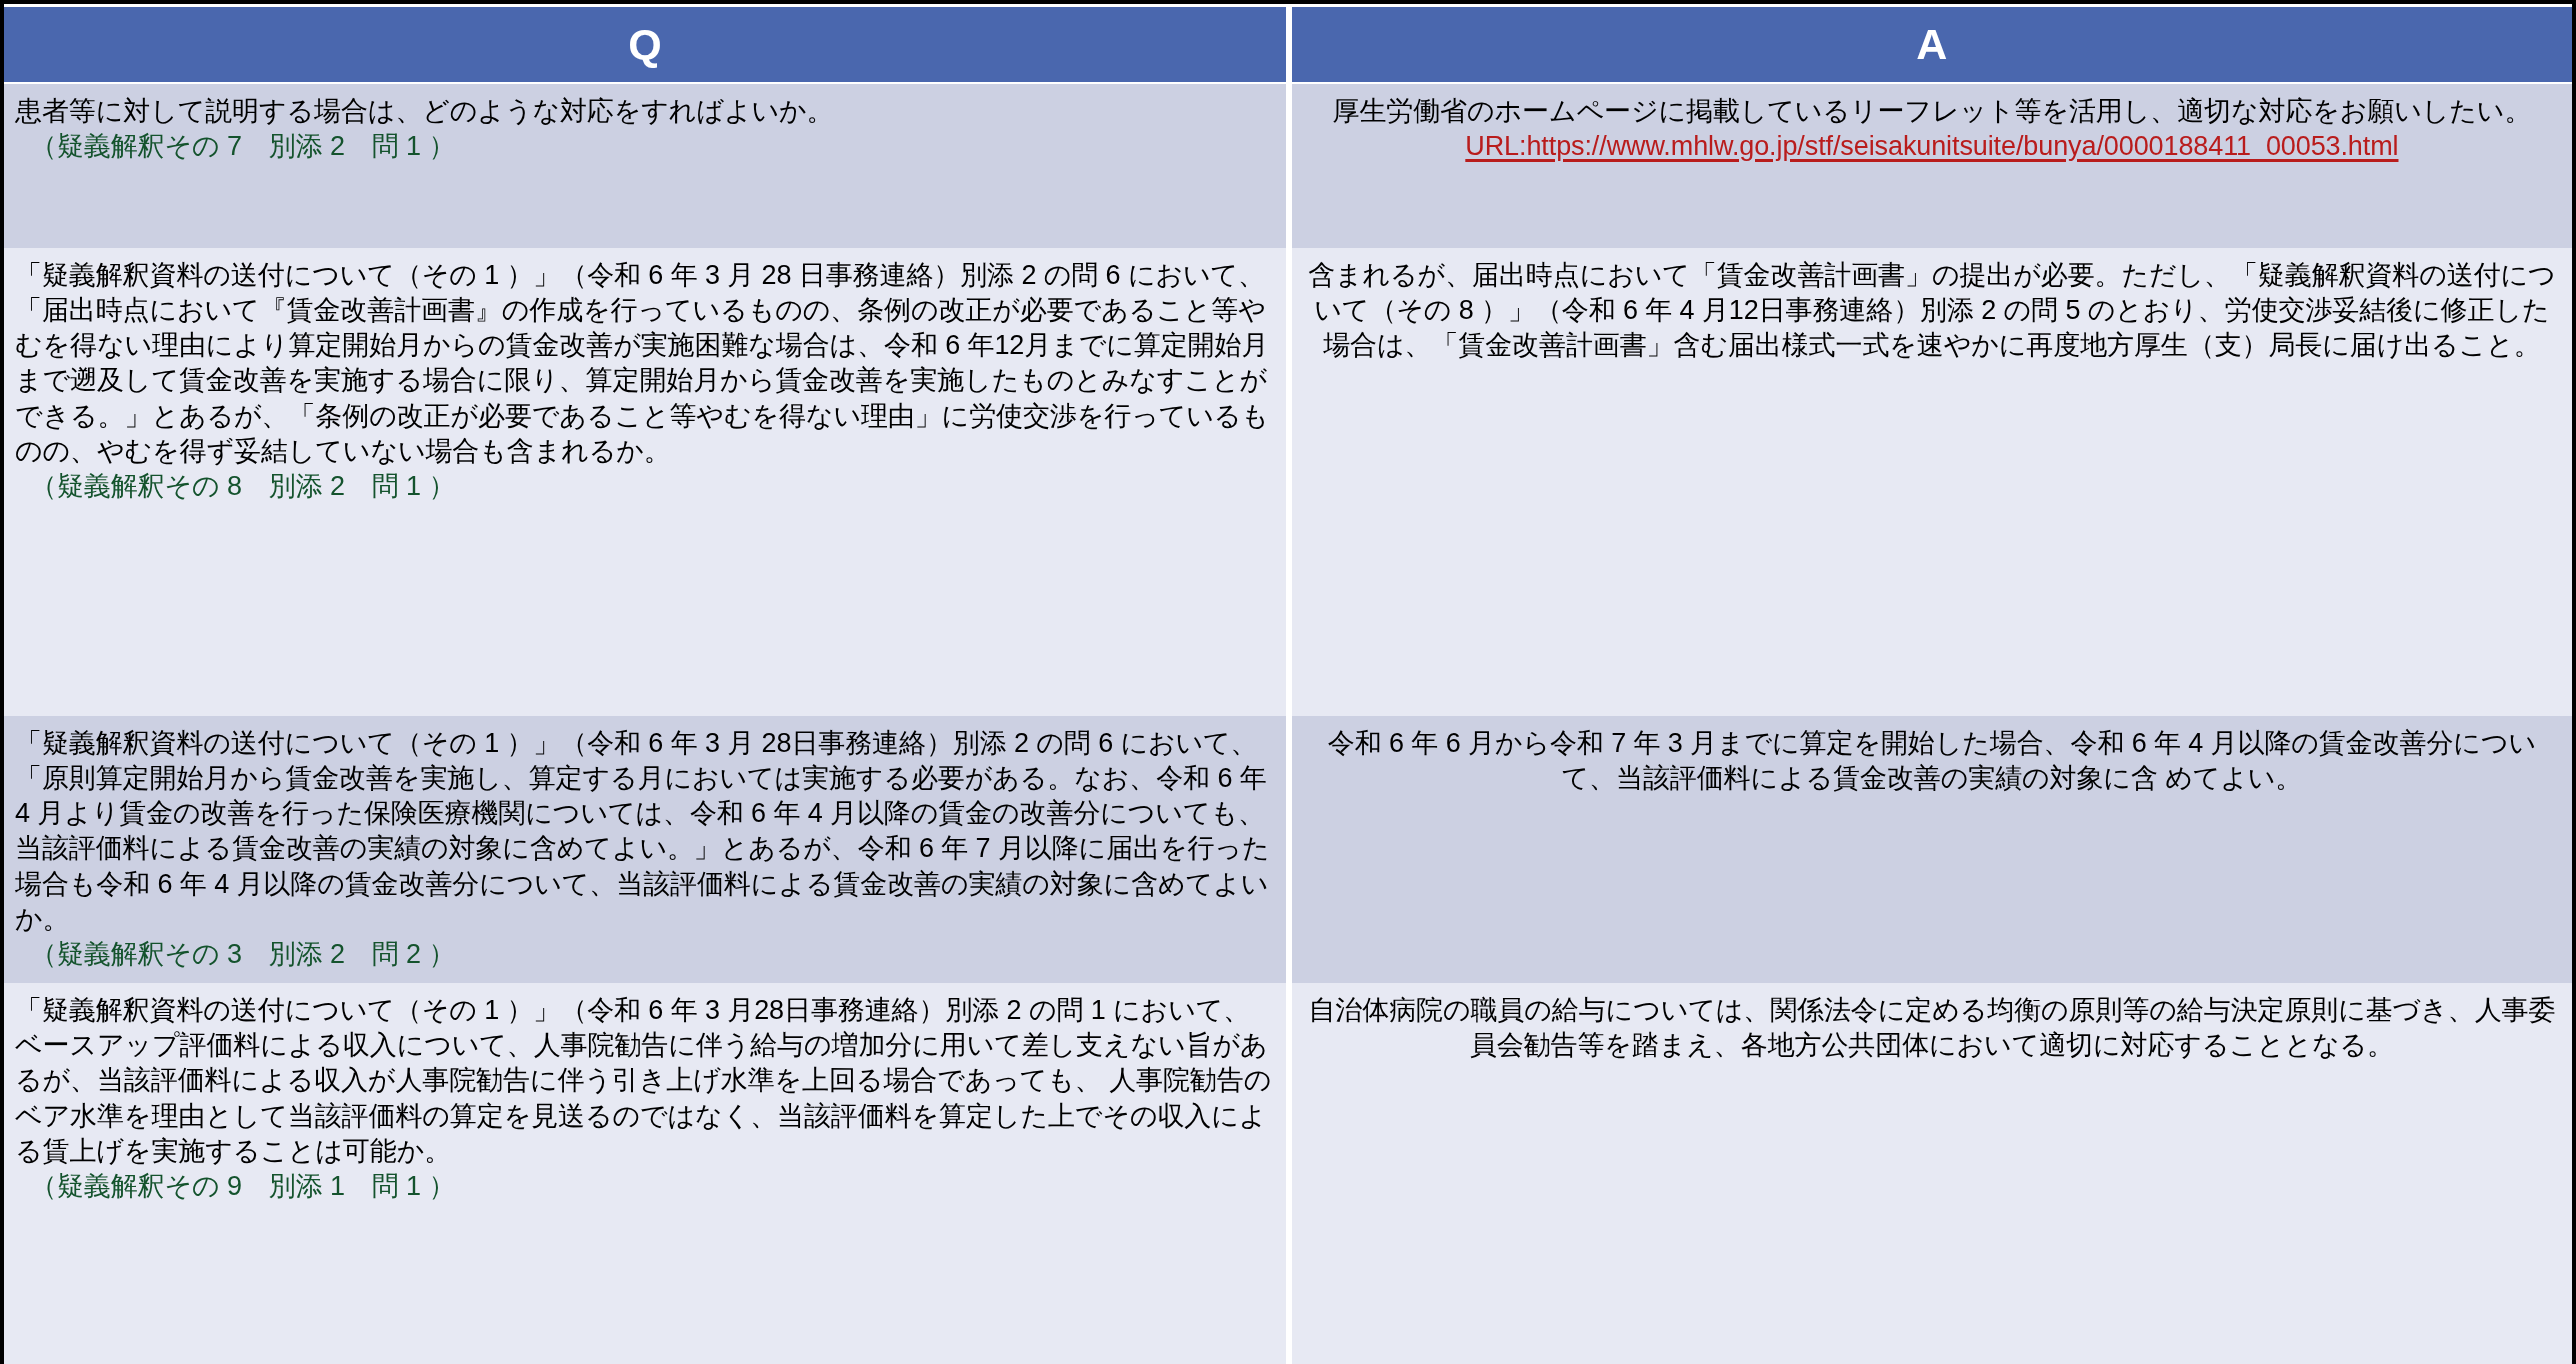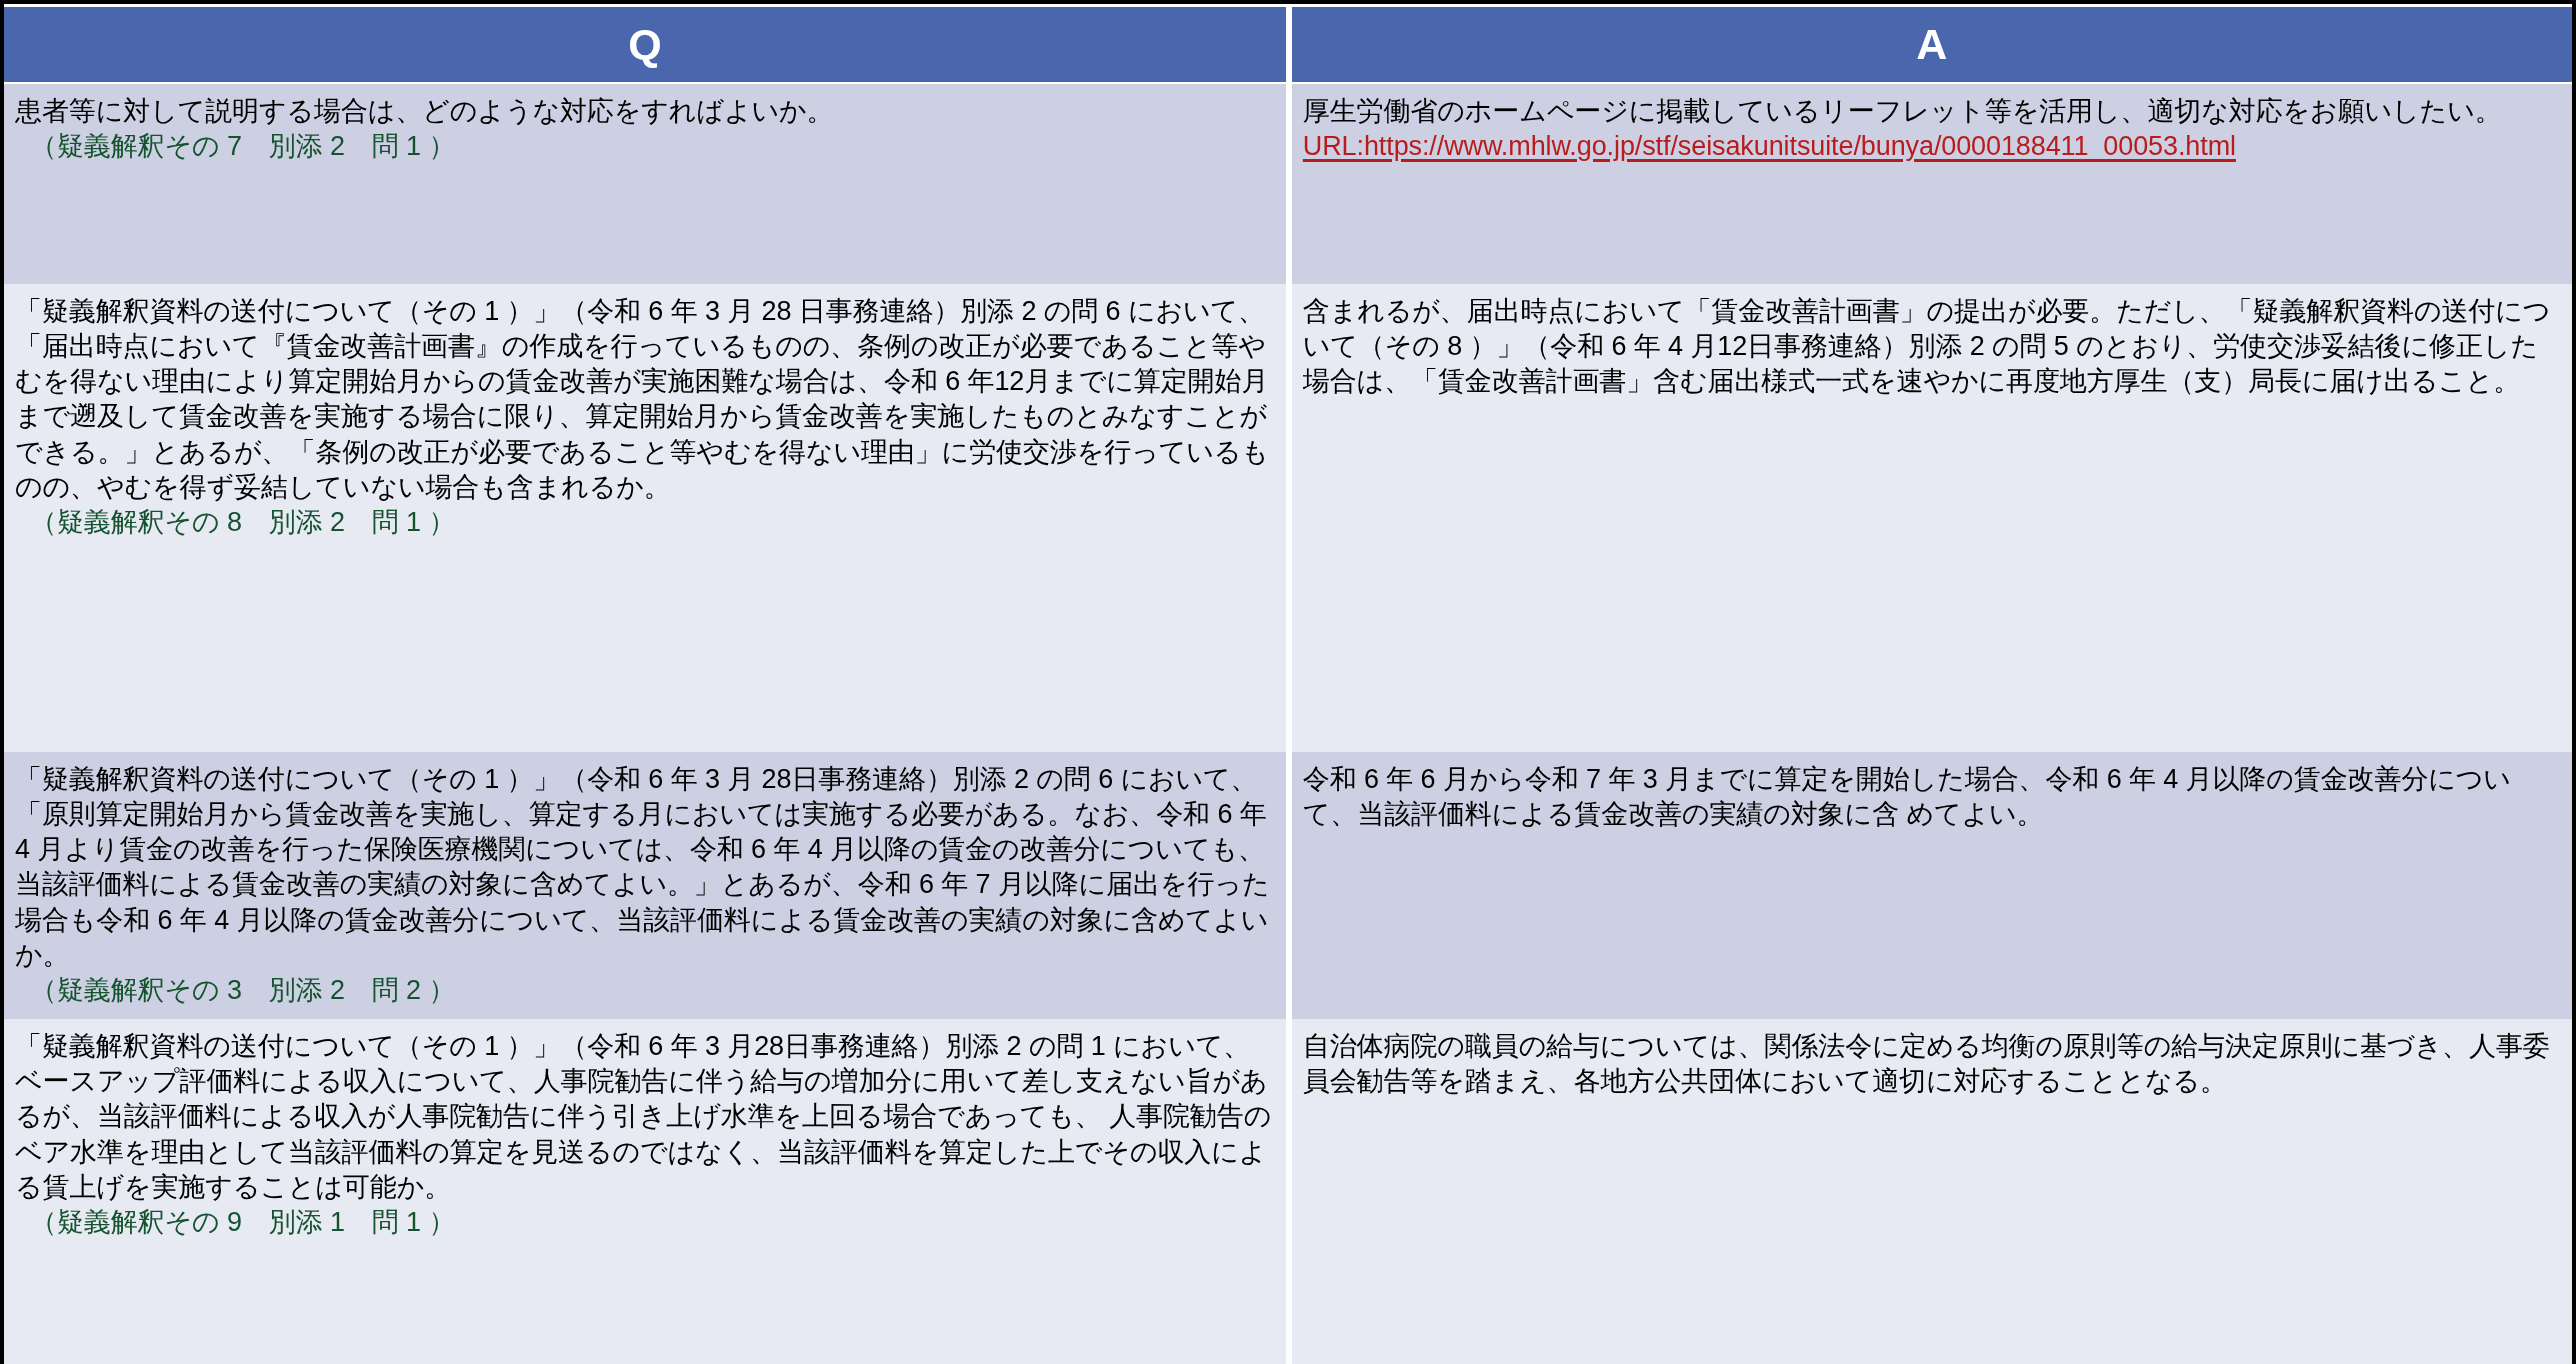--- a/index.html
+++ b/index.html
@@ -80,28 +80,28 @@
     box-sizing: border-box;
     height: 100%;
     padding: 9.7px 11px 11px 11px;
     font-size: 27px;
     line-height: 1.305;
     color: #000000;
     letter-spacing: -0.1px;
     text-align: left;
   }
   td.c-q .cell { margin: 0 2.8px 0 0; }
-  td.c-a .cell { margin: 0 0 0 2.8px; }
+  td.c-a .cell { margin: 0 0 0 2.8px; text-align: center; }
 
   
   tr.band-dark  .cell { background: #ccd0e2; }
   tr.band-light .cell { background: #e7e9f3; }
 
   
-  tr.r1 { height: 200px; }
+  tr.r1 { height: 164px; }
   tr.r2 { height: 468px; }
   tr.r3 { height: 260px; }
   tr.r4 { height: 413px; }
 
   
   .para {
     margin: 0;
     text-indent: 0;
   }
   .ref {

